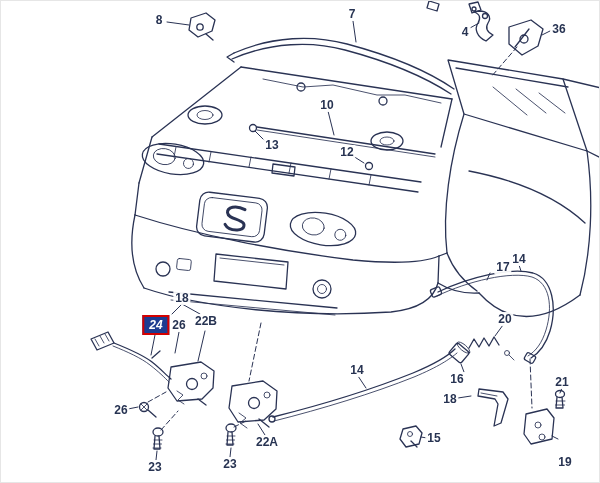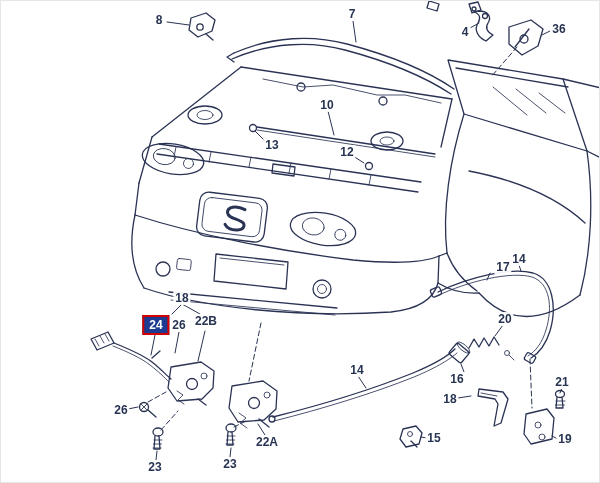--- a/index.html
+++ b/index.html
@@ -26,20 +26,21 @@
     padding: 0 2px;
     cursor: pointer;
     user-select: none;
     white-space: nowrap;
   }
   .callout.hl {
     color: #ffffff;
     background: #1d3c91;
     border: 2px solid #d40000;
     padding: 1px 5px;
+    font-style: italic;
   }
 </style>
 </head>
 <body>
 
 <div id="stage">
 
   <svg width="600" height="483" viewBox="0 0 600 483">
     <g class="art">
 
@@ -287,15 +288,15 @@
   <div class="callout" style="left:504px;top:318px">20</div>
   <div class="callout" style="left:356px;top:369px">14</div>
   <div class="callout" style="left:456px;top:378px">16</div>
   <div class="callout" style="left:120px;top:409px">26</div>
   <div class="callout" style="left:449px;top:398px">18</div>
   <div class="callout" style="left:561px;top:381px">21</div>
   <div class="callout" style="left:154px;top:466px">23</div>
   <div class="callout" style="left:229px;top:463px">23</div>
   <div class="callout" style="left:266px;top:441px">22A</div>
   <div class="callout" style="left:433px;top:437px">15</div>
-  <div class="callout" style="left:564px;top:438px">19</div>
+  <div class="callout" style="left:564px;top:461px">19</div>
 
 </div>
 
 </body></html>

